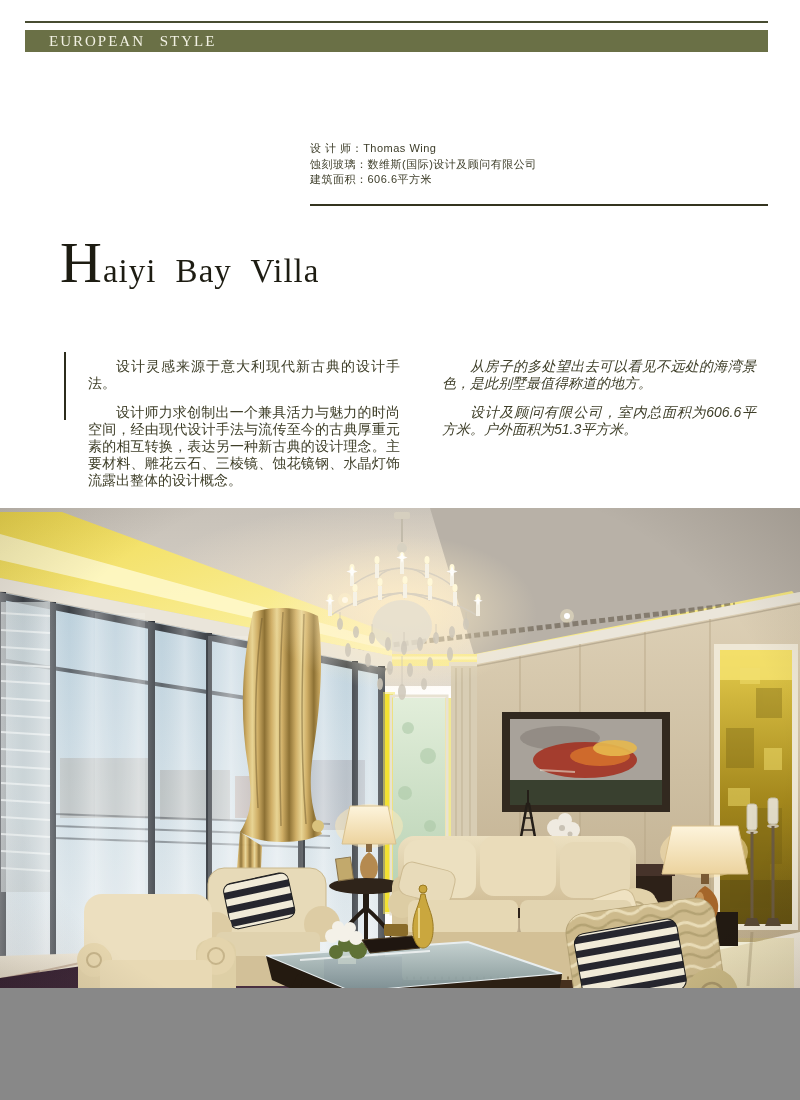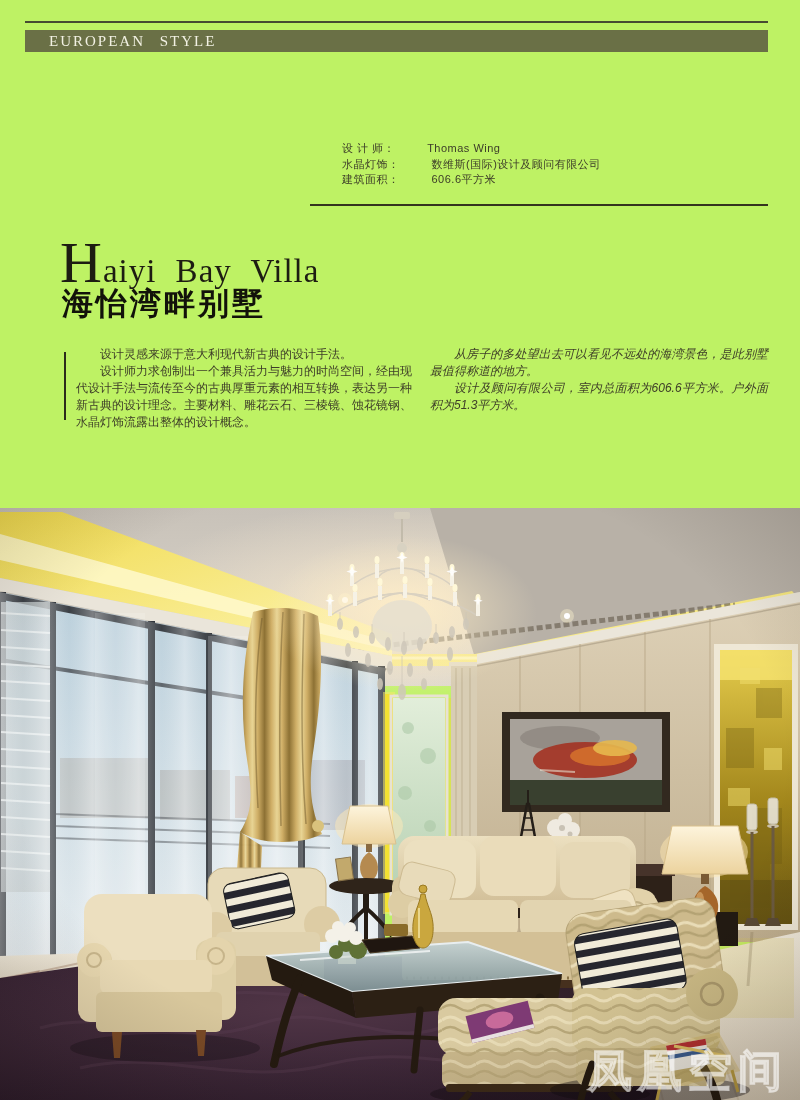--- a/index.html
+++ b/index.html
@@ -1,72 +1,71 @@
 <!DOCTYPE html>
 <html><head>
 <meta charset="utf-8">
 <style>
   html,body{margin:0;padding:0;}
   body{background:#888;font-family:"Liberation Sans",sans-serif;}
-  .page{position:relative;width:800px;height:1100px;margin:0 auto;background:#bef264;overflow:hidden;}
+  .page{position:relative;width:800px;height:988px;margin:0 auto;background:#ffffff;overflow:hidden;}
   .page *{box-sizing:border-box;}
 
   .header-rule{position:absolute;left:25px;top:21px;width:743px;height:2px;background:#474c31;}
   .header-bar{position:absolute;left:25px;top:30px;width:743px;height:22px;background:#6a7046;
     color:#f2f1e3;font-family:"Liberation Serif",serif;font-size:15px;line-height:22px;
     letter-spacing:2px;word-spacing:9px;padding-left:24px;}
 
   .meta{position:absolute;left:310px;top:141px;font-size:11px;line-height:15.5px;color:#3c3c28;letter-spacing:.5px;}
-  .meta-row span{display:inline;margin-left:32px;}
+  .meta-row span{display:inline;}
   .meta-divider{position:absolute;left:310px;top:204px;width:458px;height:2px;background:#34341f;}
 
   .title-en{position:absolute;left:60px;top:234px;margin:0;display:flex;align-items:baseline;
     font-family:"Liberation Serif",serif;font-weight:normal;color:#1d1c12;letter-spacing:1px;}
   .title-en .dropcap{font-size:58px;line-height:58px;}
   .title-en .rest{font-size:33px;word-spacing:10px;}
   .title-cn{position:absolute;left:62px;top:283px;margin:0;font-size:31px;font-weight:900;
     color:#12120a;letter-spacing:3px;font-family:"DejaVu Sans",sans-serif;}
 
   .col-rule{position:absolute;left:64px;top:352px;width:2px;height:68px;background:#2c2c1c;}
   .col{position:absolute;top:346px;}
   .col-left{left:76px;width:336px;}
   .col-right{left:430px;width:338px;font-style:italic;}
-  .col p{margin:0;text-indent:2em;font-size:12px;line-height:17px;color:#3e3e28;text-align:justify;}
+  .col p{margin:12px;text-indent:2em;font-size:14px;line-height:17px;color:#3e3e28;text-align:justify;}
 
   .photo{position:absolute;left:0;top:508px;width:800px;height:596px;margin:0;}
   .photo svg{display:block;}
 </style>
 </head>
 <body>
 
 <div class="page">
 
   <div class="header-rule"></div>
   <div class="header-bar">
     <span>EUROPEAN STYLE</span>
   </div>
 
   <div class="meta">
     <div class="meta-row">
       <span>设 计 师：</span><span>Thomas Wing</span>
     </div>
     <div class="meta-row">
-      <span>水晶灯饰：</span><span>数维斯(国际)设计及顾问有限公司</span>
+      <span>蚀刻玻璃：</span><span>数维斯(国际)设计及顾问有限公司</span>
     </div>
     <div class="meta-row">
       <span>建筑面积：</span><span>606.6平方米</span>
     </div>
   </div>
   <div class="meta-divider"></div>
 
   <h1 class="title-en">
     <span class="dropcap">H</span>
       <span class="rest">aiyi Bay Villa</span>
   </h1>
-  <h2 class="title-cn">海怡湾畔别墅</h2>
 
   <div class="col-rule"></div>
   <div class="col col-left">
     <p>设计灵感来源于意大利现代新古典的设计手法。</p>
     <p>设计师力求创制出一个兼具活力与魅力的时尚空间，经由现代设计手法与流传至今的古典厚重元素的相互转换，表达另一种新古典的设计理念。主要材料、雕花云石、三棱镜、蚀花镜钢、水晶灯饰流露出整体的设计概念。</p>
   </div>
   <div class="col col-right">
     <p>从房子的多处望出去可以看见不远处的海湾景色，是此别墅最值得称道的地方。</p>
     <p>设计及顾问有限公司，室内总面积为606.6平方米。户外面积为51.3平方米。</p>
   </div>

